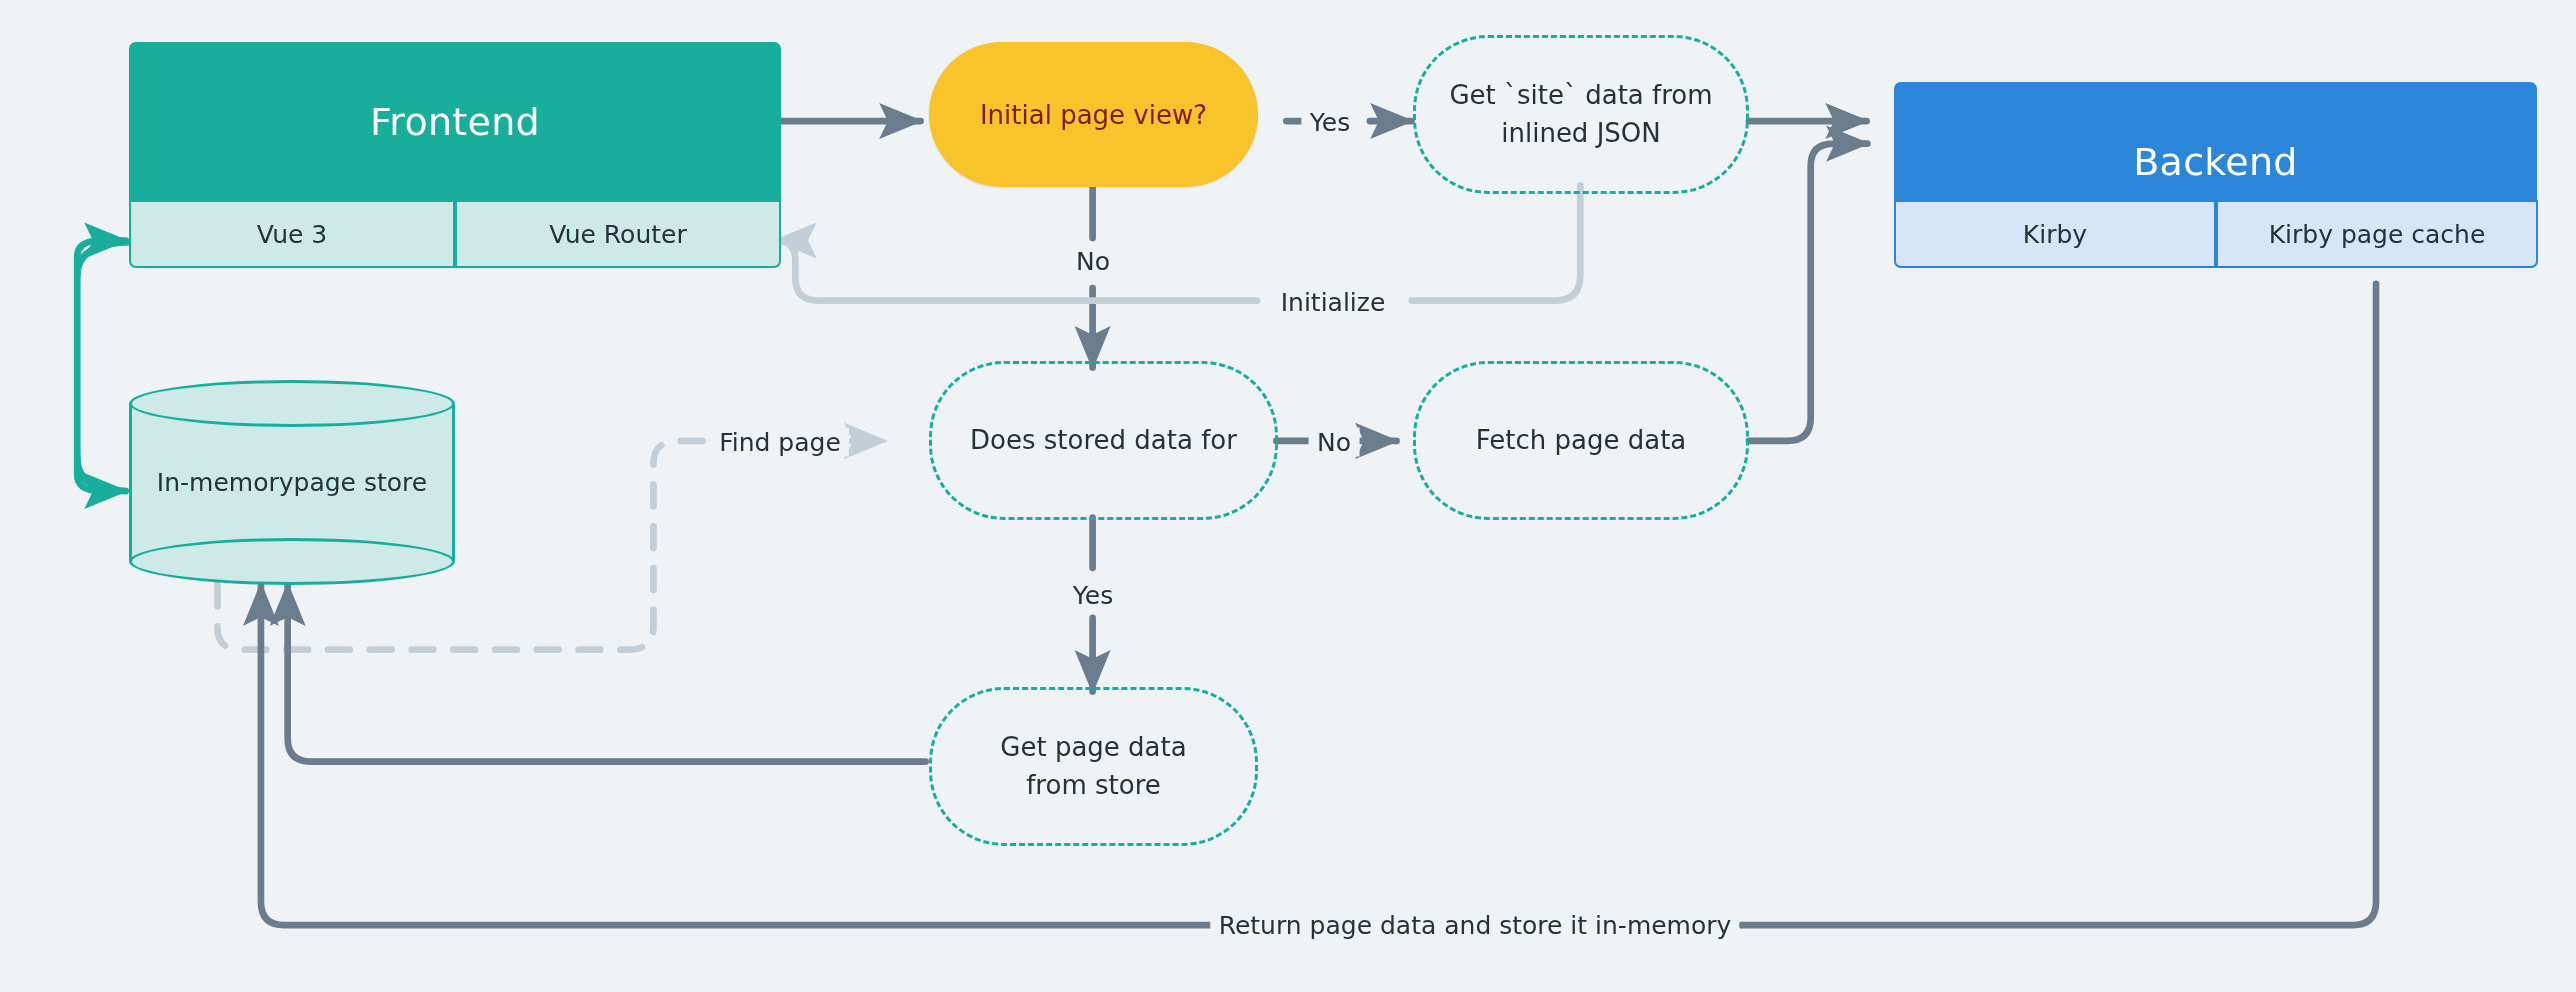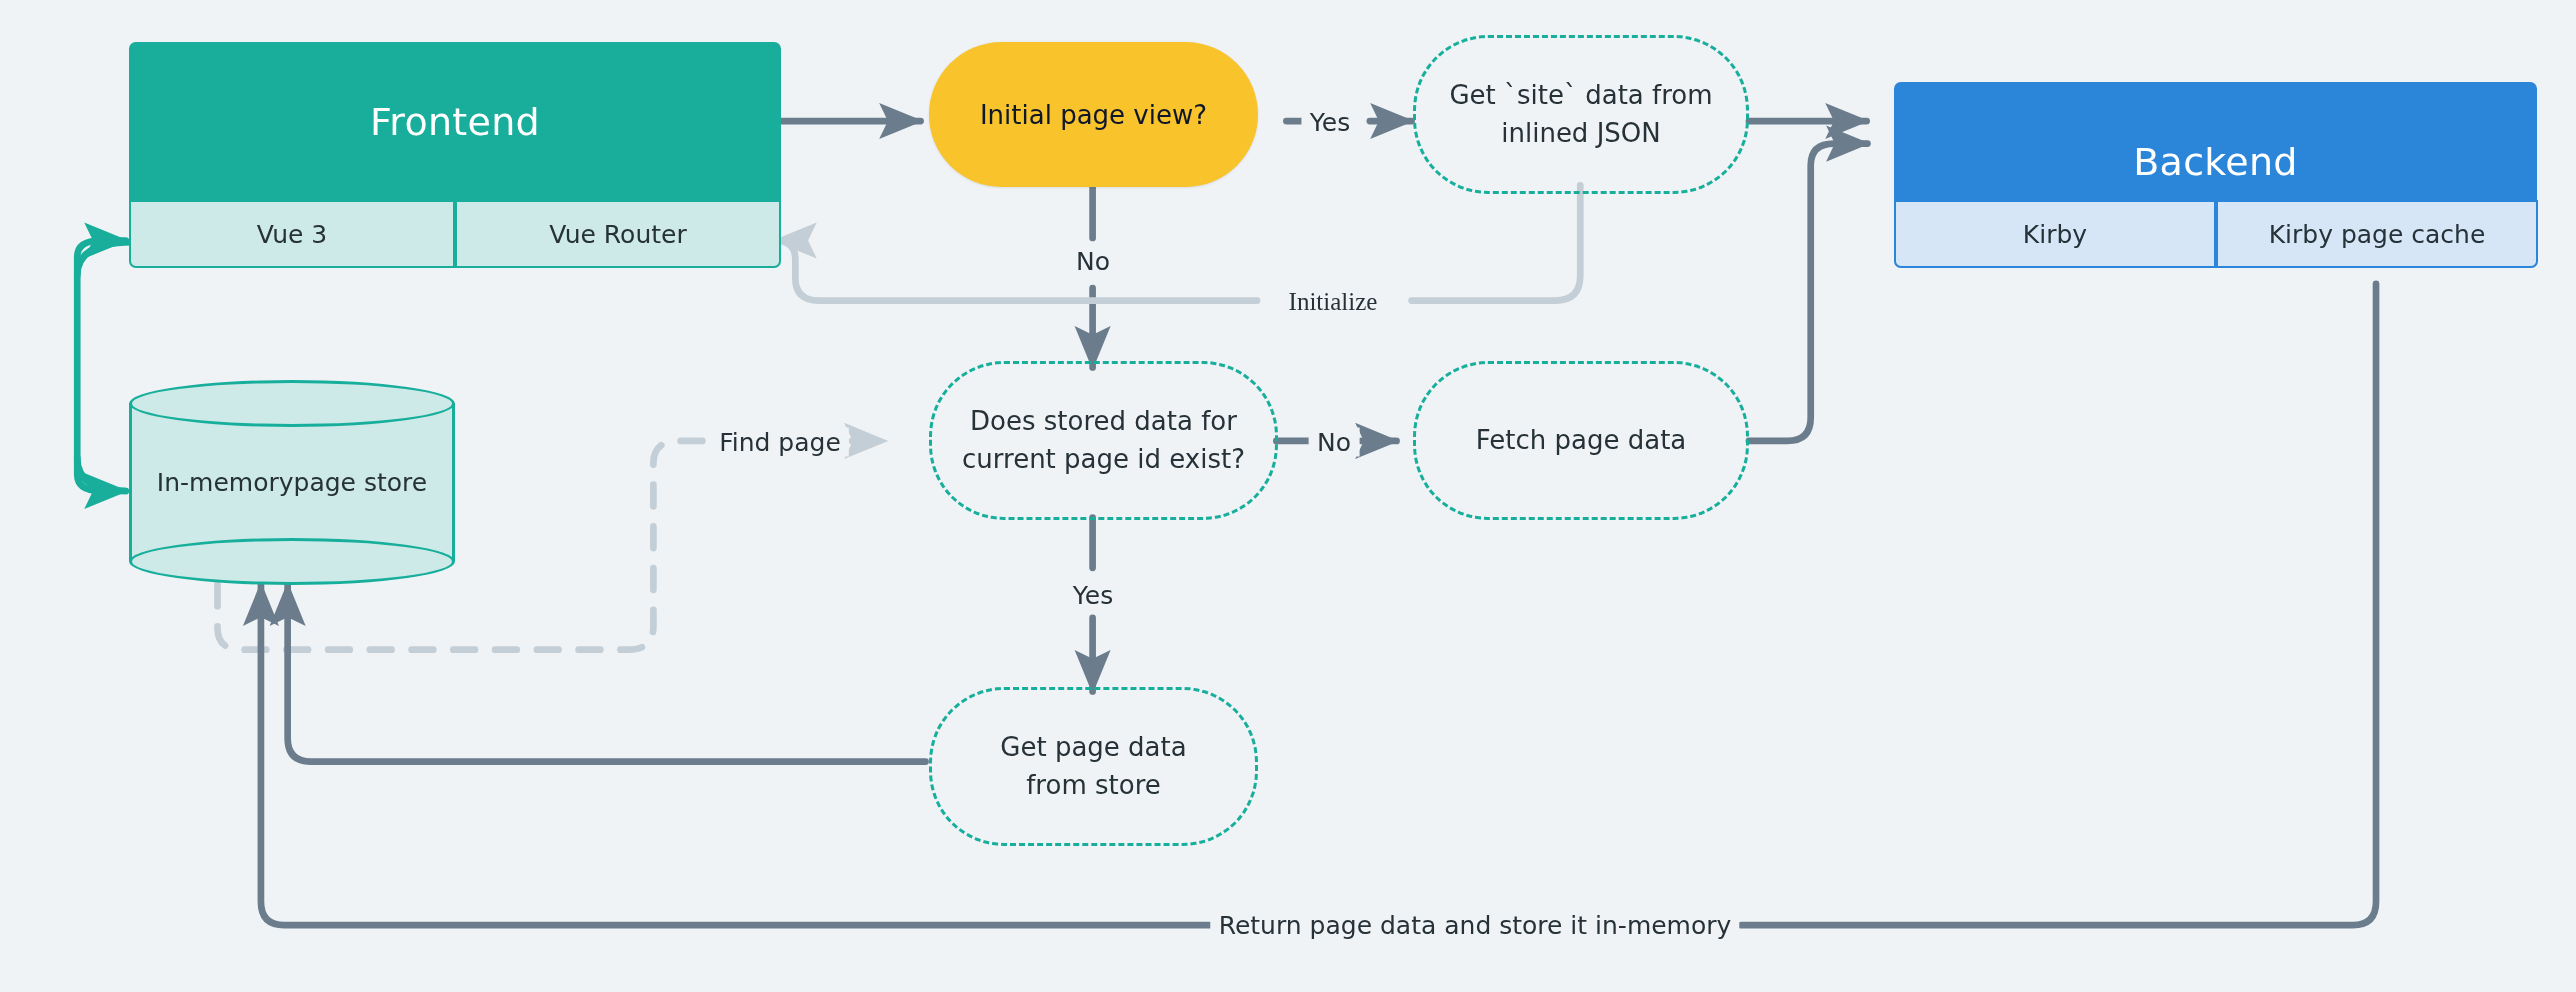--- a/index.html
+++ b/index.html
@@ -12,21 +12,21 @@
   .container-head{border-radius:6.7px 6.7px 0 0;color:#ffffff;font-size:38px;font-weight:400;letter-spacing:0.3px;}
   .container-sub{font-size:25px;color:#263238;box-sizing:border-box;}
   .fe-head{background:#18AE9B;}
   .be-head{background:#2B86D9;}
   .fe-sub{background:#CDEAE8;border:2.5px solid #18AE9B;}
   .be-sub{background:#D6E6F7;border:2.5px solid #2B86D9;}
   .sub-left{border-radius:0 0 0 6.7px;}
   .sub-right{border-radius:0 0 6.7px 0;border-left-width:2.5px;}
 
   
-  .decision{background:#F8C32B;border-radius:92px/92px;font-size:26px;color:#0f172a;box-shadow:0 0.8px 2.5px rgba(0,0,0,.10);}
+  .decision{background:#F8C32B;border-radius:92px/92px;font-size:26px;color:#7f1d1d;box-shadow:0 0.8px 2.5px rgba(0,0,0,.10);}
   .dashed{border:3.3px dashed #17AE9B;border-radius:75px/75px;background:transparent;font-size:26px;color:#263238;line-height:1.45;}
 
   
   .cylinder{position:absolute;}
   .cyl-body{position:absolute;left:0;top:23.4px;width:100%;height:calc(100% - 47px);
             background:#CDEAE8;border-left:3.3px solid #17AE9B;border-right:3.3px solid #17AE9B;box-sizing:border-box;}
   .cyl-top{position:absolute;left:0;top:0;width:100%;height:47px;background:#CDEAE8;
            border:3.3px solid #17AE9B;border-radius:50%;box-sizing:border-box;}
   .cyl-bot{position:absolute;left:0;bottom:0;width:100%;height:47px;background:#CDEAE8;
            border:3.3px solid #17AE9B;border-radius:50%;box-sizing:border-box;}
@@ -124,32 +124,31 @@
 
   <div class="node decision" style="left:929px;top:42px;width:329px;height:145px;">Initial page view?</div>
 
   <div class="node dashed" style="left:1413px;top:35px;width:336px;height:159px;flex-direction:column;">
     <span>Get `site` data from</span>
     <span>inlined JSON</span>
   </div>
 
   <div class="node dashed" style="left:929px;top:361px;width:349px;height:159px;flex-direction:column;">
     <span>Does stored data for</span>
-    <span>current page id exist?</span>
   </div>
 
   <div class="node dashed" style="left:1413px;top:361px;width:336px;height:159px;">Fetch page data</div>
 
   <div class="node dashed" style="left:929px;top:687px;width:329px;height:159px;flex-direction:column;">
     <span>Get page data</span>
     <span>from store</span>
   </div>
 
   <div class="edge-label" style="left:1330px;top:122px;">Yes</div>
   <div class="edge-label" style="left:1093px;top:261px;">No</div>
-  <div class="edge-label" style="left:1333px;top:302px;font-family:Liberation Serif, serif;">Initialize</div>
+  <div class="edge-label" style="left:1333px;top:302px;">Initialize</div>
   <div class="edge-label" style="left:780px;top:442px;">Find page</div>
   <div class="edge-label" style="left:1334px;top:442px;">No</div>
   <div class="edge-label" style="left:1093px;top:595px;">Yes</div>
   <div class="edge-label" style="left:1475px;top:925px;">Return page data and store it in-memory</div>
 
 </div>
 
 
 </body></html>

